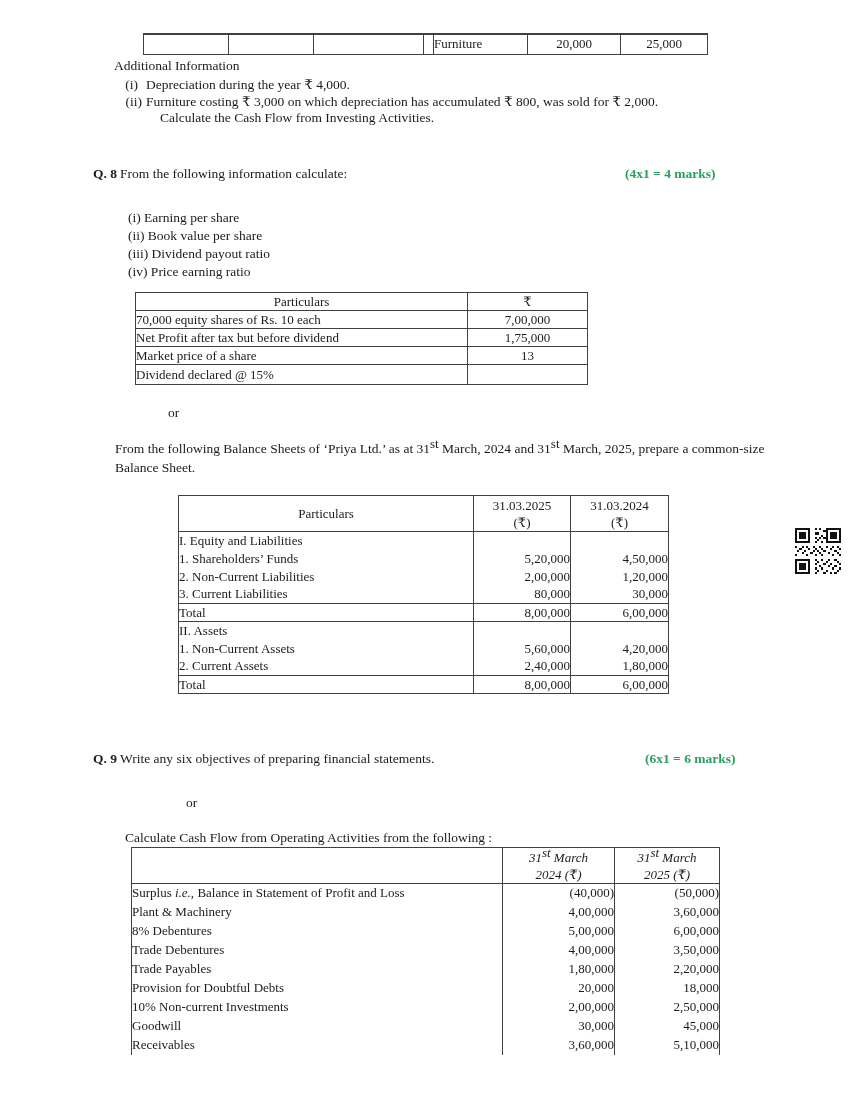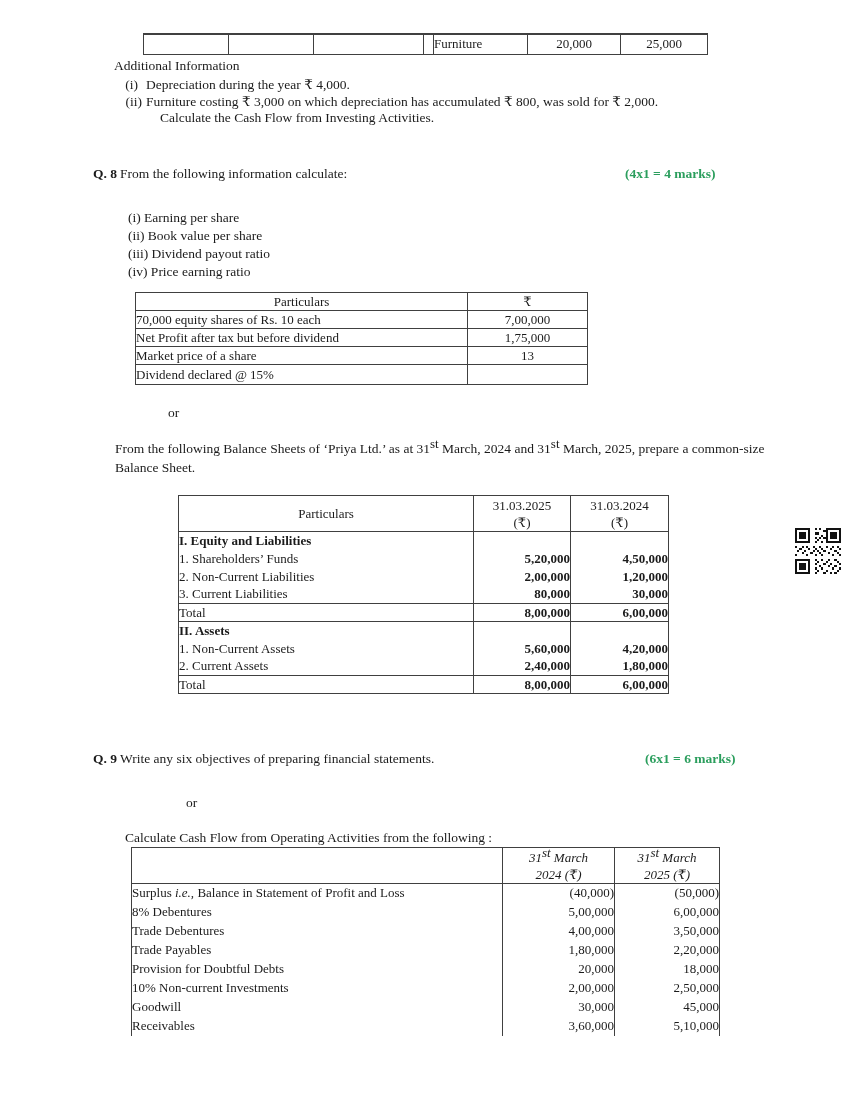--- a/index.html
+++ b/index.html
@@ -15,24 +15,24 @@
   
   table.grid td{border:1px solid #404040;}
   .top-t{border-top:2px solid #404040;}
   .cell-label{padding-left:5px;text-align:left;}
   .cell-center{text-align:center;}
 
   
   table.vt td{border-left:1px solid #404040;border-right:1px solid #404040;}
   table.vt{border-top:1px solid #404040;}
   tr.hb-b td{border-bottom:1px solid #404040;}
-  .num-r{text-align:right;padding-right:8px;font-weight:bold;}
+  .num-r{text-align:right;padding-right:8px;}
   .num-r4{text-align:right;padding-right:6px;}
   .lbl{padding-left:6px;text-align:left;}
-  .bold{font-weight:bold;}
+  .bold{font-weight:normal;}
   .hdr-2l{text-align:center;line-height:17px;}
   .ital{font-style:italic;}
 
   .qlabel{font-weight:bold;}
   .marks{font-weight:bold;color:#2b9e5d;}
   .listline{line-height:18px;white-space:nowrap;}
   .para{line-height:18.5px;}
   sup.st{font-size:13px;vertical-align:5px;line-height:0;}
   .ai-num{display:inline-block;text-align:right;}
   .n1{width:23px;}
@@ -218,20 +218,25 @@
         <div><span>31</span><sup class="st">st</sup><span> March</span></div>
         <div>2025 (₹)</div>
       </td>
     </tr>
     <tr style="height:19px">
       <td class="lbl"><span>Surplus </span><span class="ital">i.e.,</span><span> Balance in Statement of Profit and Loss</span></td>
       <td class="num-r4">(40,000)</td>
       <td class="num-r4">(50,000)</td>
     </tr>
     <tr style="height:19px">
+      <td class="lbl">Plant &amp; Machinery</td>
+      <td class="num-r4">4,00,000</td>
+      <td class="num-r4">3,60,000</td>
+    </tr>
+    <tr style="height:19px">
       <td class="lbl">8% Debentures</td>
       <td class="num-r4">5,00,000</td>
       <td class="num-r4">6,00,000</td>
     </tr>
     <tr style="height:19px">
       <td class="lbl">Trade Debentures</td>
       <td class="num-r4">4,00,000</td>
       <td class="num-r4">3,50,000</td>
     </tr>
     <tr style="height:19px">

